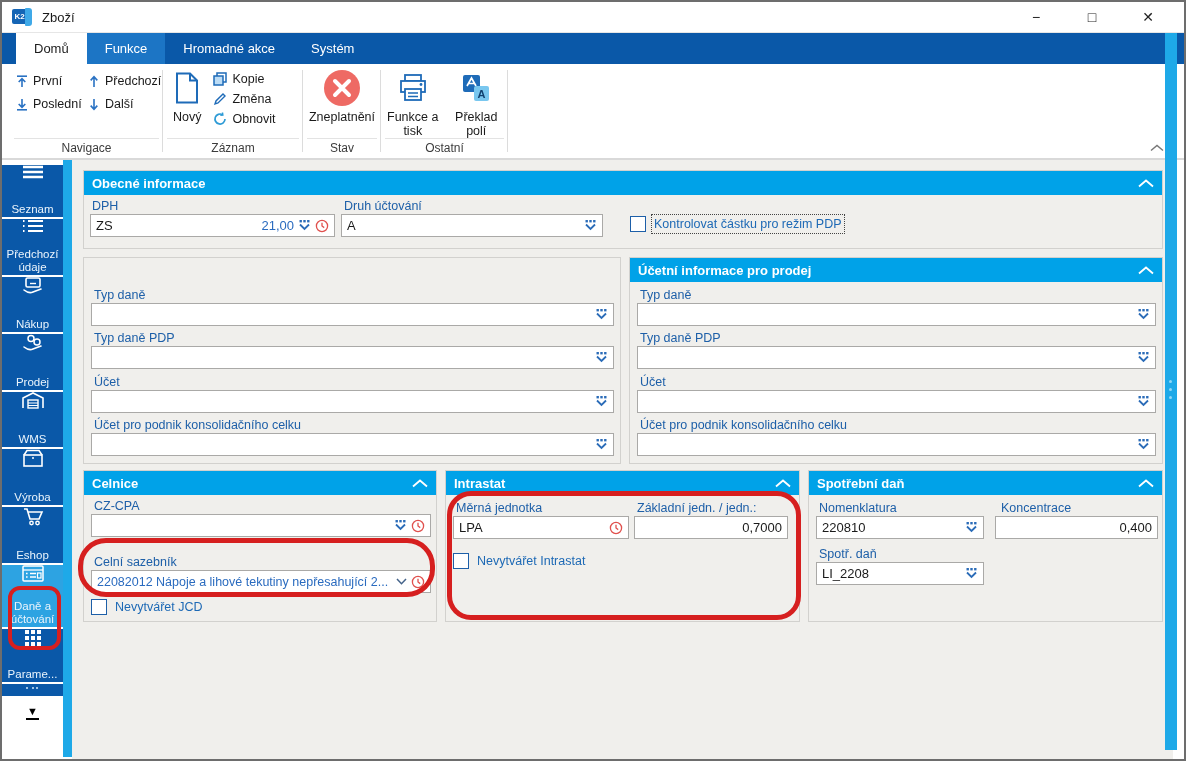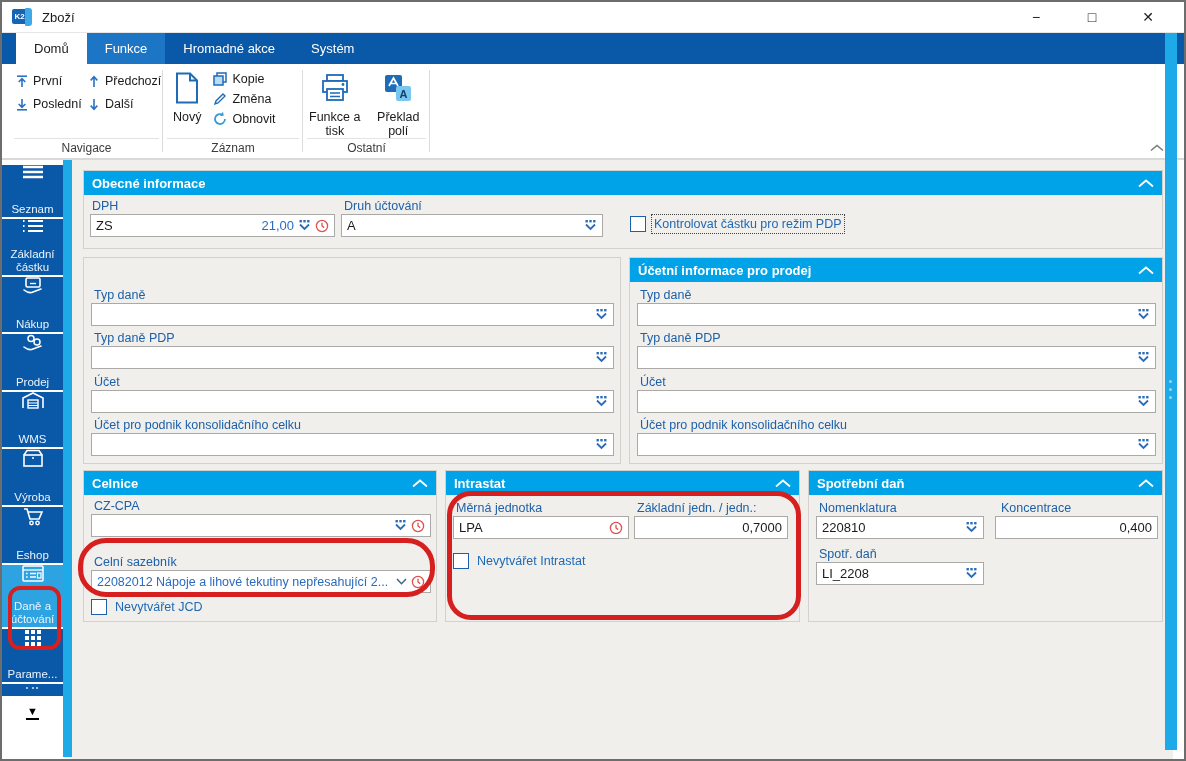--- a/index.html
+++ b/index.html
@@ -170,20 +170,32 @@
                 <path d="M12,7 A5,5 0 1 1 9.5,2.7" fill="none" stroke="#2e9bd6" stroke-width="1.7"></path>
                 <path d="M9.5,0.5 L9.8,3 L7.3,3.3" fill="none" stroke="#2e9bd6" stroke-width="1.5"></path>
               </svg>
             </span>
           <span>Obnovit</span>
         </div>
       </div>
       <div class="rgroup-label">Záznam</div>
     </div>
 
+    <div class="rgroup g-stav">
+      <div class="bigbtn">
+        <span class="bicon">
+          <svg width="38" height="38" viewBox="0 0 38 38">
+              <circle cx="19" cy="19" r="18" fill="#ee6a64"></circle>
+              <path d="M12,12 L26,26 M26,12 L12,26" stroke="#fff" stroke-width="4" stroke-linecap="round"></path>
+            </svg>
+        </span>
+        <span>Zneplatnění</span>
+      </div>
+      <div class="rgroup-label">Stav</div>
+    </div>
 
     <div class="rgroup g-ostatni">
       <div class="bigbtn">
         <span class="bicon">
           <svg width="30" height="30" viewBox="0 0 30 30">
               <rect x="7" y="2" width="16" height="6" fill="#fff" stroke="#1e6bb8" stroke-width="1.8"></rect>
               <rect x="3" y="8" width="24" height="11" fill="#fff" stroke="#1e6bb8" stroke-width="1.8"></rect>
               <circle cx="23" cy="11.5" r="1.4" fill="#1e6bb8"></circle>
               <rect x="7" y="16" width="16" height="11" fill="#fff" stroke="#1e6bb8" stroke-width="1.8"></rect>
               <path d="M10,20 H20 M10,23.5 H20" stroke="#1e6bb8" stroke-width="1.4"></path>
@@ -222,21 +234,21 @@
         </span>
       <span>Seznam</span>
     </div>
     <div class="side-item" style="height:56px">
       <span>
           <svg width="22" height="14" viewBox="0 0 22 14">
             <path d="M6,2 H21 M6,7 H21 M6,12 H21" stroke="#fff" stroke-width="2"></path>
             <path d="M1,2 H3 M1,7 H3 M1,12 H3" stroke="#fff" stroke-width="2" stroke-dasharray="1.5 1.5"></path>
           </svg>
         </span>
-      <span style="width:56px">Základní částku</span>
+      <span style="width:56px">Předchozí údaje</span>
     </div>
     <div class="side-item" style="height:55px">
       <span>
           <svg width="24" height="18" viewBox="0 0 24 18">
             <rect x="5" y="1" width="14" height="9" rx="1.5" fill="none" stroke="#fff" stroke-width="1.6"></rect>
             <path d="M9,6.5 h6" stroke="#fff" stroke-width="1.4"></path>
             <path d="M3,13 q5,4 9,2 l8,-3" fill="none" stroke="#fff" stroke-width="1.6" stroke-linecap="round"></path>
           </svg>
         </span>
       <span>Nákup</span>

